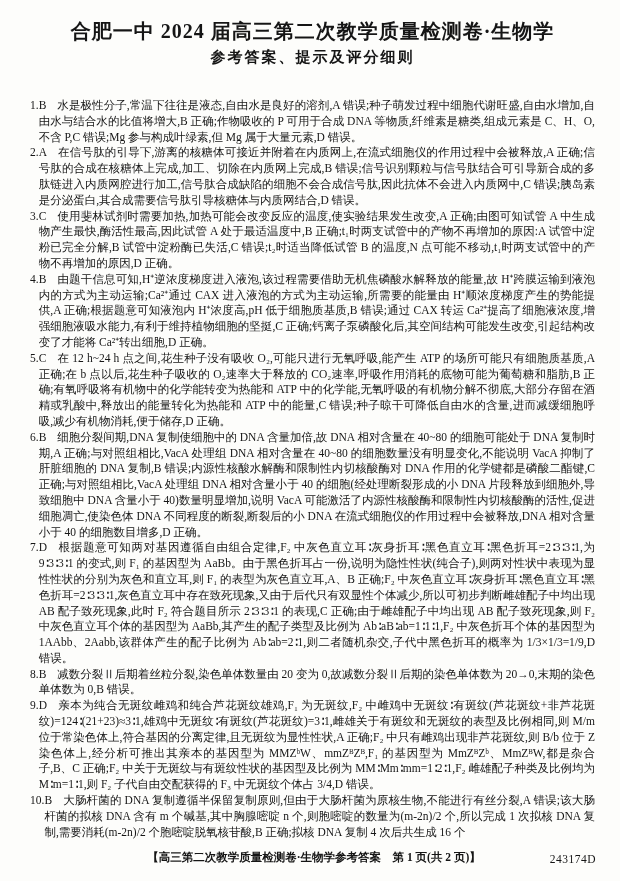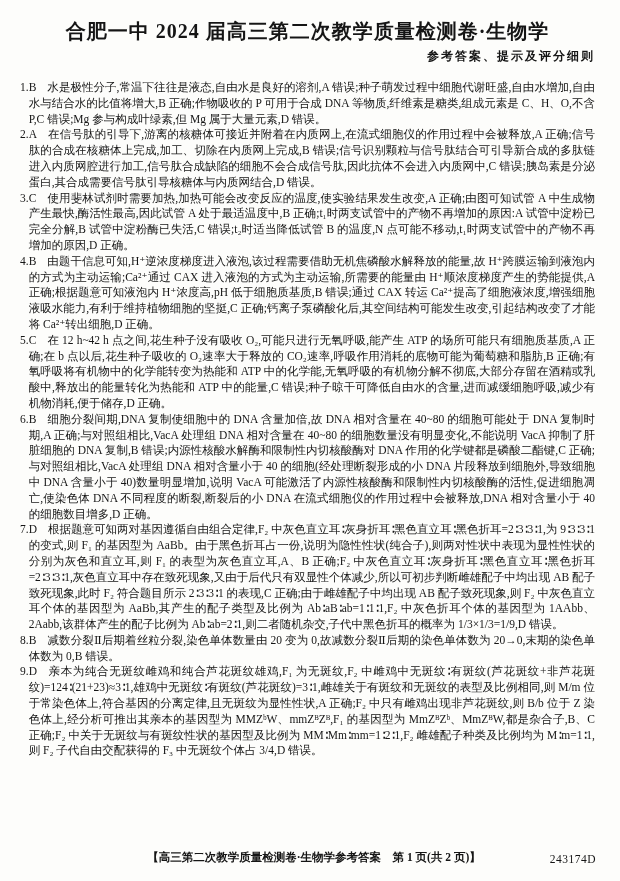--- a/index.html
+++ b/index.html
@@ -7,35 +7,36 @@
     width: 620px; height: 881px;
     background: #f7f6f3;
     font-family: "Liberation Serif", "DejaVu Serif", serif;
     color: #151515;
   }
   .page {
     position: relative;
     width: 620px; height: 881px;
     background: #fdfdfb;
     box-sizing: border-box;
-    padding: 12px 25px 0 20px;
+    padding: 12px 25px 0 30px;
     overflow: hidden;
+    font-family: Liberation Serif, serif;
   }
   .title {
     font-size: 20px;
     font-weight: bold;
     text-align: center;
     margin: 6px 0 3px 0;
     letter-spacing: 1px;
   }
   .subtitle {
-    font-size: 12px;
+    font-size: 15px;
     font-weight: bold;
-    text-align: right;
-    margin: 0 0 15px 0;
+    text-align: center;
+    margin: 0 0 31px 0;
     letter-spacing: 2px;
   }
   .items {
     font-size: 11.5px;
     line-height: 15.8px;
     text-align: justify;
   }
   .item { display: flex; }
   .item .num { flex: none; white-space: pre; }
   .item .body { flex: 1 1 auto; text-align: justify; }
@@ -81,21 +82,21 @@
       <div class="body"><span class="ans">C</span><span>使用斐林试剂时需要加热,加热可能会改变反应的温度,使实验结果发生改变,A 正确;由图可知试管 A 中生成物产生最快,酶活性最高,因此试管 A 处于最适温度中,B 正确;t₁时两支试管中的产物不再增加的原因:A 试管中淀粉已完全分解,B 试管中淀粉酶已失活,C 错误;t₂时适当降低试管 B 的温度,N 点可能不移动,t₁时两支试管中的产物不再增加的原因,D 正确。</span></div>
     </div>
 
     <div class="item">
       <span class="num">4.</span>
       <div class="body"><span class="ans">B</span><span>由题干信息可知,H⁺逆浓度梯度进入液泡,该过程需要借助无机焦磷酸水解释放的能量,故 H⁺跨膜运输到液泡内的方式为主动运输;Ca²⁺通过 CAX 进入液泡的方式为主动运输,所需要的能量由 H⁺顺浓度梯度产生的势能提供,A 正确;根据题意可知液泡内 H⁺浓度高,pH 低于细胞质基质,B 错误;通过 CAX 转运 Ca²⁺提高了细胞液浓度,增强细胞液吸水能力,有利于维持植物细胞的坚挺,C 正确;钙离子泵磷酸化后,其空间结构可能发生改变,引起结构改变了才能将 Ca²⁺转出细胞,D 正确。</span></div>
     </div>
 
     <div class="item">
       <span class="num">5.</span>
-      <div class="body"><span class="ans">C</span><span>在 12 h~42 h 点之间,花生种子没有吸收 O₂,可能只进行无氧呼吸,能产生 ATP 的场所可能只有细胞质基质,A 正确;在 b 点以后,花生种子吸收的 O₂速率大于释放的 CO₂速率,呼吸作用消耗的底物可能为葡萄糖和脂肪,B 正确;有氧呼吸将有机物中的化学能转变为热能和 ATP 中的化学能,无氧呼吸的有机物分解不彻底,大部分存留在酒精或乳酸中,释放出的能量转化为热能和 ATP 中的能量,C 错误;种子晾干可降低自由水的含量,进而减缓细胞呼吸,减少有机物消耗,便于储存,D 正确。</span></div>
+      <div class="body"><span class="ans">C</span><span>在 12 h~24 h 点之间,花生种子没有吸收 O₂,可能只进行无氧呼吸,能产生 ATP 的场所可能只有细胞质基质,A 正确;在 b 点以后,花生种子吸收的 O₂速率大于释放的 CO₂速率,呼吸作用消耗的底物可能为葡萄糖和脂肪,B 正确;有氧呼吸将有机物中的化学能转变为热能和 ATP 中的化学能,无氧呼吸的有机物分解不彻底,大部分存留在酒精或乳酸中,释放出的能量转化为热能和 ATP 中的能量,C 错误;种子晾干可降低自由水的含量,进而减缓细胞呼吸,减少有机物消耗,便于储存,D 正确。</span></div>
     </div>
 
     <div class="item">
       <span class="num">6.</span>
       <div class="body"><span class="ans">B</span><span>细胞分裂间期,DNA 复制使细胞中的 DNA 含量加倍,故 DNA 相对含量在 40~80 的细胞可能处于 DNA 复制时期,A 正确;与对照组相比,VacA 处理组 DNA 相对含量在 40~80 的细胞数量没有明显变化,不能说明 VacA 抑制了肝脏细胞的 DNA 复制,B 错误;内源性核酸水解酶和限制性内切核酸酶对 DNA 作用的化学键都是磷酸二酯键,C 正确;与对照组相比,VacA 处理组 DNA 相对含量小于 40 的细胞(经处理断裂形成的小 DNA 片段释放到细胞外,导致细胞中 DNA 含量小于 40)数量明显增加,说明 VacA 可能激活了内源性核酸酶和限制性内切核酸酶的活性,促进细胞凋亡,使染色体 DNA 不同程度的断裂,断裂后的小 DNA 在流式细胞仪的作用过程中会被释放,DNA 相对含量小于 40 的细胞数目增多,D 正确。</span></div>
     </div>
 
     <div class="item">
       <span class="num">7.</span>
       <div class="body"><span class="ans">D</span><span>根据题意可知两对基因遵循自由组合定律,F₂ 中灰色直立耳∶灰身折耳∶黑色直立耳∶黑色折耳=2∶3∶3∶1,为 9∶3∶3∶1 的变式,则 F₁ 的基因型为 AaBb。由于黑色折耳占一份,说明为隐性性状(纯合子),则两对性状中表现为显性性状的分别为灰色和直立耳,则 F₁ 的表型为灰色直立耳,A、B 正确;F₂ 中灰色直立耳∶灰身折耳∶黑色直立耳∶黑色折耳=2∶3∶3∶1,灰色直立耳中存在致死现象,又由于后代只有双显性个体减少,所以可初步判断雌雄配子中均出现 AB 配子致死现象,此时 F₂ 符合题目所示 2∶3∶3∶1 的表现,C 正确;由于雌雄配子中均出现 AB 配子致死现象,则 F₂ 中灰色直立耳个体的基因型为 AaBb,其产生的配子类型及比例为 Ab∶aB∶ab=1∶1∶1,F₂ 中灰色折耳个体的基因型为 1AAbb、2Aabb,该群体产生的配子比例为 Ab∶ab=2∶1,则二者随机杂交,子代中黑色折耳的概率为 1/3×1/3=1/9,D 错误。</span></div>
@@ -104,20 +105,24 @@
     <div class="item">
       <span class="num">8.</span>
       <div class="body"><span class="ans">B</span><span>减数分裂Ⅱ后期着丝粒分裂,染色单体数量由 20 变为 0,故减数分裂Ⅱ后期的染色单体数为 20→0,末期的染色单体数为 0,B 错误。</span></div>
     </div>
 
     <div class="item">
       <span class="num">9.</span>
       <div class="body"><span class="ans">D</span><span>亲本为纯合无斑纹雌鸡和纯合芦花斑纹雄鸡,F₁ 为无斑纹,F₂ 中雌鸡中无斑纹∶有斑纹(芦花斑纹+非芦花斑纹)=124∶(21+23)≈3∶1,雄鸡中无斑纹∶有斑纹(芦花斑纹)=3∶1,雌雄关于有斑纹和无斑纹的表型及比例相同,则 M/m 位于常染色体上,符合基因的分离定律,且无斑纹为显性性状,A 正确;F₂ 中只有雌鸡出现非芦花斑纹,则 B/b 位于 Z 染色体上,经分析可推出其亲本的基因型为 MMZᵇW、mmZᴮZᴮ,F₁ 的基因型为 MmZᴮZᵇ、MmZᴮW,都是杂合子,B、C 正确;F₂ 中关于无斑纹与有斑纹性状的基因型及比例为 MM∶Mm∶mm=1∶2∶1,F₂ 雌雄配子种类及比例均为 M∶m=1∶1,则 F₂ 子代自由交配获得的 F₃ 中无斑纹个体占 3/4,D 错误。</span></div>
     </div>
 
+    <div class="item">
+      <span class="num">10.</span>
+      <div class="body"><span class="ans">B</span><span>大肠杆菌的 DNA 复制遵循半保留复制原则,但由于大肠杆菌为原核生物,不能进行有丝分裂,A 错误;该大肠杆菌的拟核 DNA 含有 m 个碱基,其中胸腺嘧啶 n 个,则胞嘧啶的数量为(m-2n)/2 个,所以完成 1 次拟核 DNA 复制,需要消耗(m-2n)/2 个胞嘧啶脱氧核苷酸,B 正确;拟核 DNA 复制 4 次后共生成 16 个</span></div>
+    </div>
 
   </div>
 
   <div class="footer">
     <span class="caption"><span>【高三第二次教学质量检测卷·</span><span class="cap-bold">生物学参考答案</span><span>　第 1 页(共 2 页)】</span></span>
     <span class="code">243174D</span>
   </div>
 
 </div>
 

